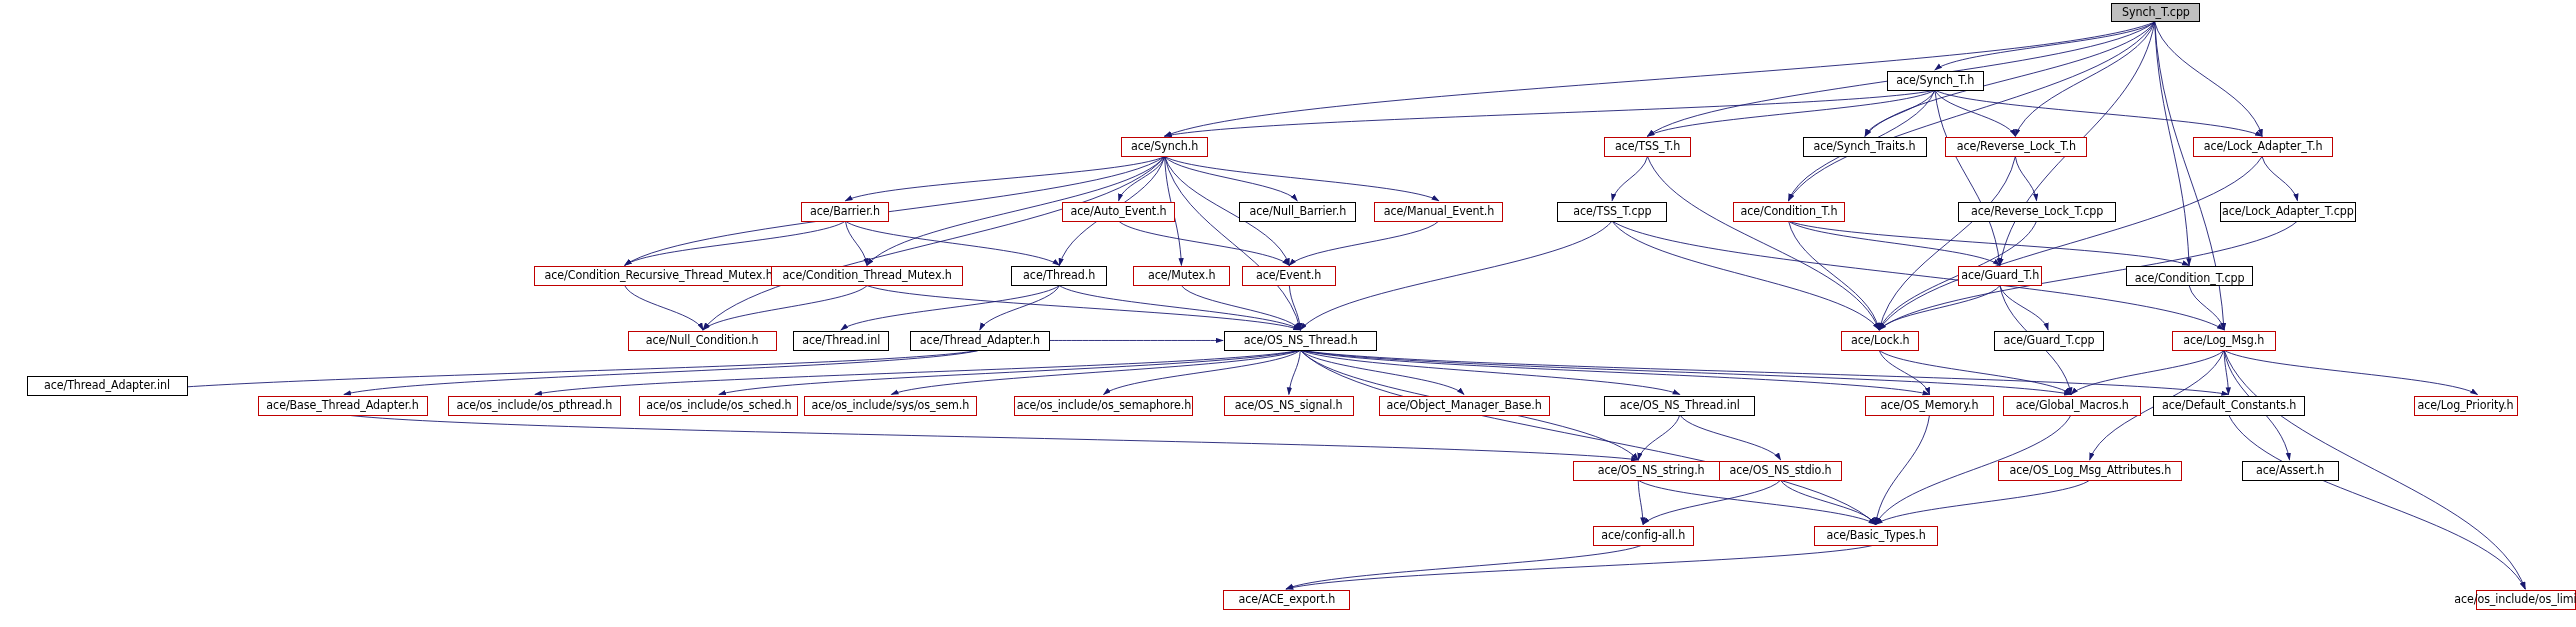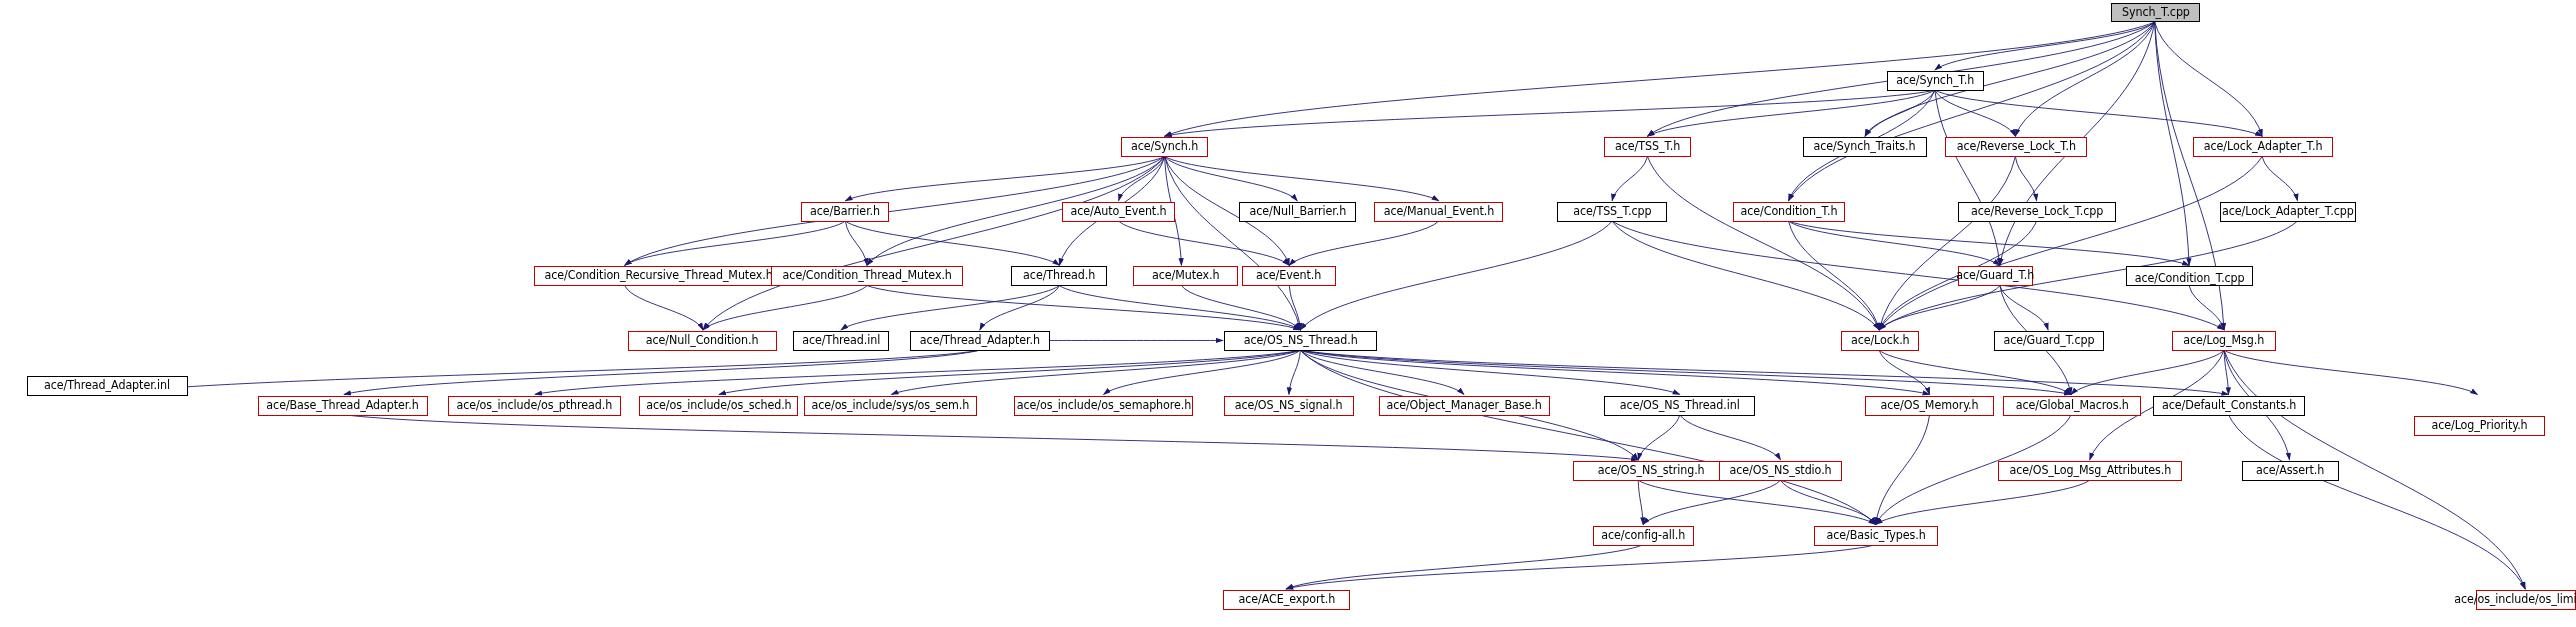--- a/index.html
+++ b/index.html
@@ -207,27 +207,27 @@
       </div>
       <div class="node" style="left: 499px; top: 266px; width: 250px; margin-left: 35px;">
         <span>ace/Condition_Recursive_Thread_Mutex.h</span>
       </div>
       <div class="node" style="left: 771px; top: 266px; width: 192px;">
         <span>ace/Condition_Thread_Mutex.h</span>
       </div>
       <div class="node black" style="left: 1011px; top: 266px; width: 96px;">
         <span>ace/Thread.h</span>
       </div>
-      <div class="node" style="left: 1133px; top: 266px; width: 105px;">
+      <div class="node" style="left: 1133px; top: 266px; width: 97px;">
         <span>ace/Mutex.h</span>
       </div>
       <div class="node" style="left: 1242px; top: 266px; width: 94px;">
         <span>ace/Event.h</span>
       </div>
-      <div class="node" style="left: 1958px; top: 266px; width: 75px;">
+      <div class="node" style="left: 1958px; top: 266px; width: 84px;">
         <span>ace/Guard_T.h</span>
       </div>
       <div class="node black" style="left: 2126px; top: 266px; width: 127px; align-items: flex-end;">
         <span>ace/Condition_T.cpp</span>
       </div>
       <div class="node" style="left: 628px; top: 331px; width: 149px;">
         <span>ace/Null_Condition.h</span>
       </div>
       <div class="node black" style="left: 793px; top: 331px; width: 96px;">
         <span>ace/Thread.inl</span>
@@ -276,21 +276,21 @@
       </div>
       <div class="node" style="left: 1865px; top: 396px; width: 129px;">
         <span>ace/OS_Memory.h</span>
       </div>
       <div class="node" style="left: 2003px; top: 396px; width: 138px;">
         <span>ace/Global_Macros.h</span>
       </div>
       <div class="node black" style="left: 2153px; top: 396px; width: 152px;">
         <span>ace/Default_Constants.h</span>
       </div>
-      <div class="node" style="left: 2414px; top: 416px; width: 131px;">
+      <div class="node" style="left: 2414px; top: 396px; width: 104px;">
         <span>ace/Log_Priority.h</span>
       </div>
       <div class="node" style="left: 1573px; top: 461px; width: 156px;">
         <span>ace/OS_NS_string.h</span>
       </div>
       <div class="node" style="left: 1719px; top: 461px; width: 123px;">
         <span>ace/OS_NS_stdio.h</span>
       </div>
       <div class="node" style="left: 1998px; top: 461px; width: 184px;">
         <span>ace/OS_Log_Msg_Attributes.h</span>

